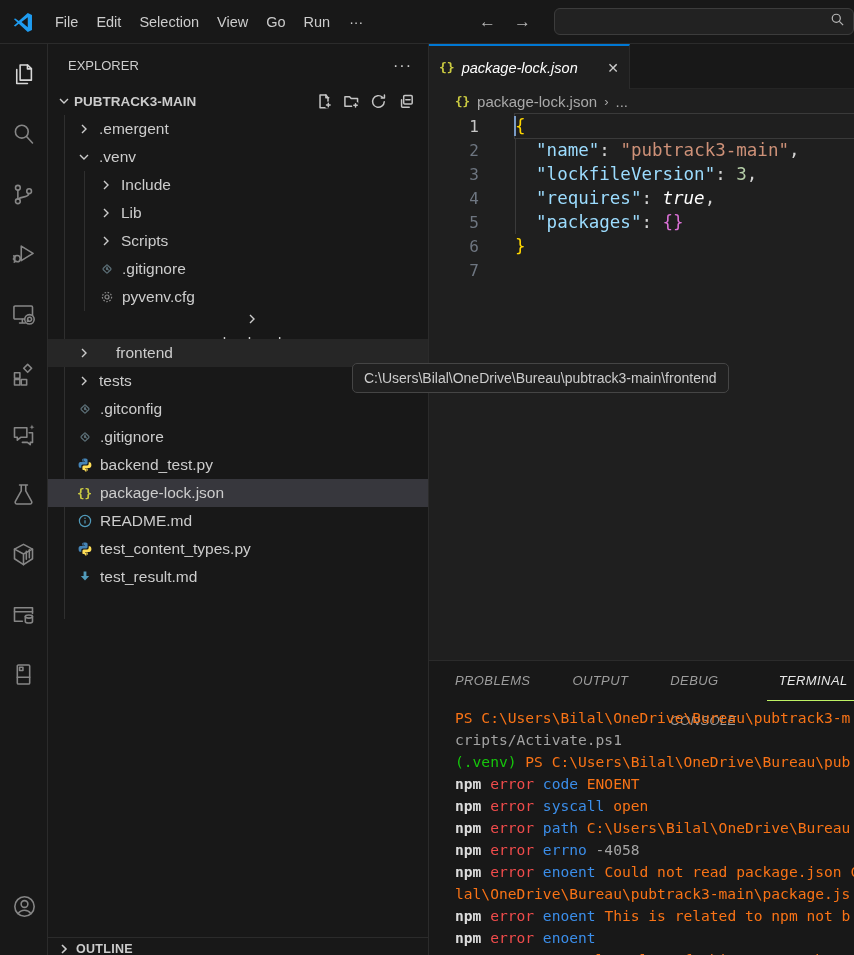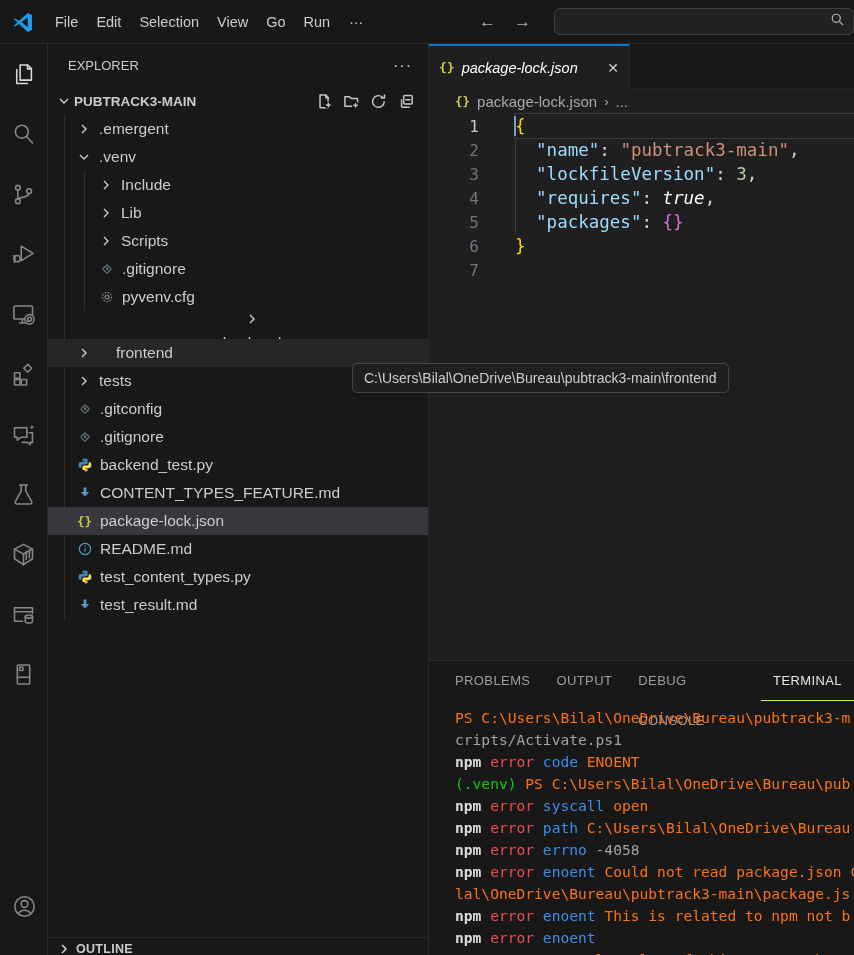--- a/index.html
+++ b/index.html
@@ -68,21 +68,21 @@
   .lcontent{ flex:1; margin-left:36px; white-space:pre; height:24px; line-height:24px; position:relative; }
   .lcontent.current{ outline:1px solid #3a3a3a; }
   .cursor{ position:absolute; left:-1px; top:2px; width:2px; height:20px; background:#7a9cc6; }
   .c-b1{ color:#ffd700; } .c-key{ color:#9cdcfe; } .c-str{ color:#ce9178; }
   .c-num{ color:#b5cea8; } .c-bool{ color:#ffffff;font-style:italic; } .c-b2{ color:#da70d6; } .c-pun{ color:#d4d4d4; }
   .code-guide{ position:absolute; left:86px; top:25px; width:1px; height:96px; background:#3a3a3a; }
 
   
   .panel{ position:absolute; left:429px; top:660px; width:425px; height:295px; background:#181818;
           border-top:1px solid #2b2b2b; }
-  .panel-tabs{ height:40px; display:flex; align-items:center; padding-left:14px; gap:2px; }
+  .panel-tabs{ height:40px; display:flex; align-items:center; padding-left:14px; gap:18px;font-style:italic; }
   .ptab{ padding:0 12px; font-size:13px; color:#9d9d9d; letter-spacing:0.4px; height:40px; line-height:40px; }
   .ptab.active{ color:#e7e7e7; border-bottom:1px solid #bef264; }
   .term{ padding:6px 0 0 26px; font-family:"DejaVu Sans Mono", monospace; font-size:14.6px; }
   .tline{ height:22px; line-height:22px; white-space:pre; overflow:hidden; }
   .t-w{ color:#f97316; } .t-n{ color:#dcdcdc; font-weight:bold; } .t-r{ color:#f14c4c; }
   .t-b{ color:#3b8eea; } .t-y{ color:#a3a3a3; } .t-g{ color:#16c60c; }
 
   
   .tooltip{ position:absolute; left:352px; top:363px; height:30px; z-index:50; background:#202020;
             border:1px solid #454545; border-radius:5px; display:flex; align-items:center;
@@ -347,28 +347,20 @@
         </div>
         <div class="trow" style="padding-left: 28px;">
           <span class="ficon">
             <svg viewBox="0 0 16 16">
               <path fill="#4584b6" d="M7.9 1.5c-2.8 0-2.6 1.2-2.6 1.2v1.7h2.7v.7H3.5S1.6 4.9 1.6 7.9c0 3 1.7 2.9 1.7 2.9h1v-1.5s-.1-1.7 1.7-1.7h3s1.6 0 1.6-1.5V2.9s.2-1.4-2.7-1.4zM6.4 2.4a.6.6 0 1 1 0 1.2.6.6 0 0 1 0-1.2z"></path>
               <path fill="#ffde57" d="M8.1 14.5c2.8 0 2.6-1.2 2.6-1.2v-1.7H8v-.7h4.5s1.9.2 1.9-2.8c0-3-1.7-2.9-1.7-2.9h-1v1.5s.1 1.7-1.7 1.7H7s-1.6 0-1.6 1.5v2.2s-.2 1.4 2.7 1.4zm1.5-.9a.6.6 0 1 1 0-1.2.6.6 0 0 1 0 1.2z"></path>
             </svg>
           </span>
           <span>backend_test.py</span>
         </div>
-        <div class="trow" style="padding-left: 28px;">
-          <span class="ficon">
-            <svg viewBox="0 0 16 16">
-              <path fill="#519aba" d="M6.6 2.5h2.8v4.4h2.8L8 11.6 3.8 6.9h2.8z"></path>
-            </svg>
-          </span>
-          <span>CONTENT_TYPES_FEATURE.md</span>
-        </div>
         <div class="trow selected" style="padding-left: 28px;">
           <span class="ficon braces">{}</span>
           <span>package-lock.json</span>
         </div>
         <div class="trow" style="padding-left: 28px;">
           <span class="ficon">
             <svg viewBox="0 0 16 16" fill="none" stroke="#519aba" stroke-width="1.2">
               <circle cx="8" cy="8" r="5.6"></circle>
               <path d="M8 7.3v3.2"></path>
               <circle cx="8" cy="5.2" r="0.7" fill="#519aba" stroke="none"></circle>
@@ -454,22 +446,22 @@
   <div class="panel">
     <div class="panel-tabs" id="panel-tabs">
         <div class="ptab">PROBLEMS</div>
         <div class="ptab">OUTPUT</div>
         <div class="ptab">DEBUG CONSOLE</div>
         <div class="ptab active">TERMINAL</div>
       </div>
     <div class="term" id="term">
         <div class="tline"><span class="t-w">PS C:\Users\Bilal\OneDrive\Bureau\pubtrack3-m</span></div>
         <div class="tline"><span class="t-y">cripts/Activate.ps1</span></div>
+        <div class="tline"><span class="t-g">(.venv)</span><span class="t-w"> PS C:\Users\Bilal\OneDrive\Bureau\pub</span></div>
         <div class="tline"><span class="t-n">npm</span><span class="t-r"> error</span><span class="t-b"> code</span><span class="t-w"> ENOENT</span></div>
-        <div class="tline"><span class="t-g">(.venv)</span><span class="t-w"> PS C:\Users\Bilal\OneDrive\Bureau\pub</span></div>
         <div class="tline"><span class="t-n">npm</span><span class="t-r"> error</span><span class="t-b"> syscall</span><span class="t-w"> open</span></div>
         <div class="tline"><span class="t-n">npm</span><span class="t-r"> error</span><span class="t-b"> path</span><span class="t-w"> C:\Users\Bilal\OneDrive\Bureau</span></div>
         <div class="tline"><span class="t-n">npm</span><span class="t-r"> error</span><span class="t-b"> errno</span><span class="t-y"> -4058</span></div>
         <div class="tline"><span class="t-n">npm</span><span class="t-r"> error</span><span class="t-b"> enoent</span><span class="t-w"> Could not read package.json C:\Users\Bi</span></div>
         <div class="tline"><span class="t-w">lal\OneDrive\Bureau\pubtrack3-main\package.js</span></div>
         <div class="tline"><span class="t-n">npm</span><span class="t-r"> error</span><span class="t-b"> enoent</span><span class="t-w"> This is related to npm not b</span></div>
         <div class="tline"><span class="t-n">npm</span><span class="t-r"> error</span><span class="t-b"> enoent</span></div>
         <div class="tline"><span class="t-n">npm</span><span class="t-r"> error</span><span class="t-w"> A complete log of this run can be</span></div>
       </div>
   </div>

